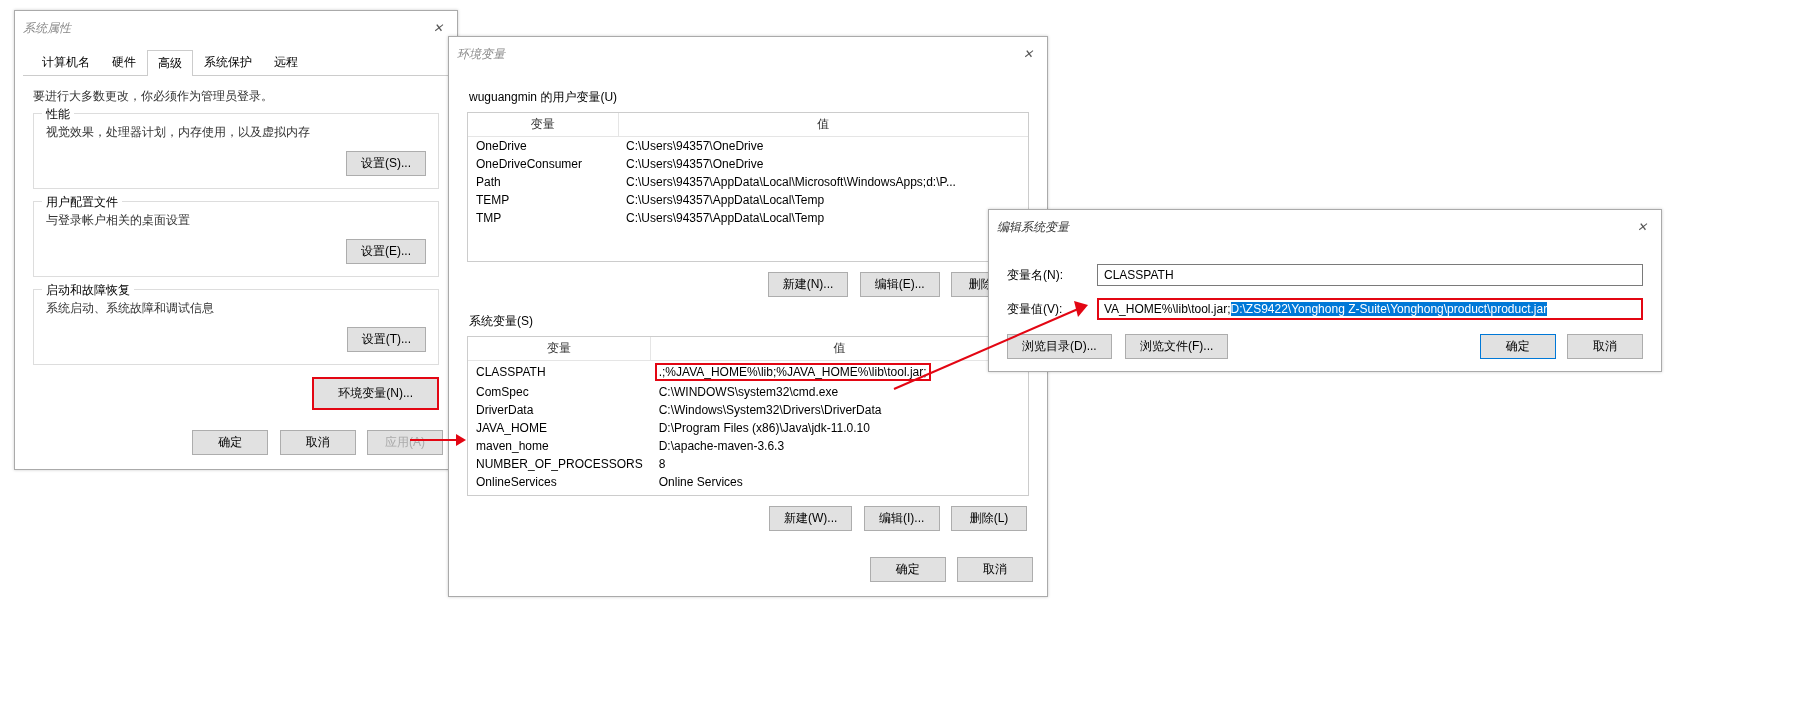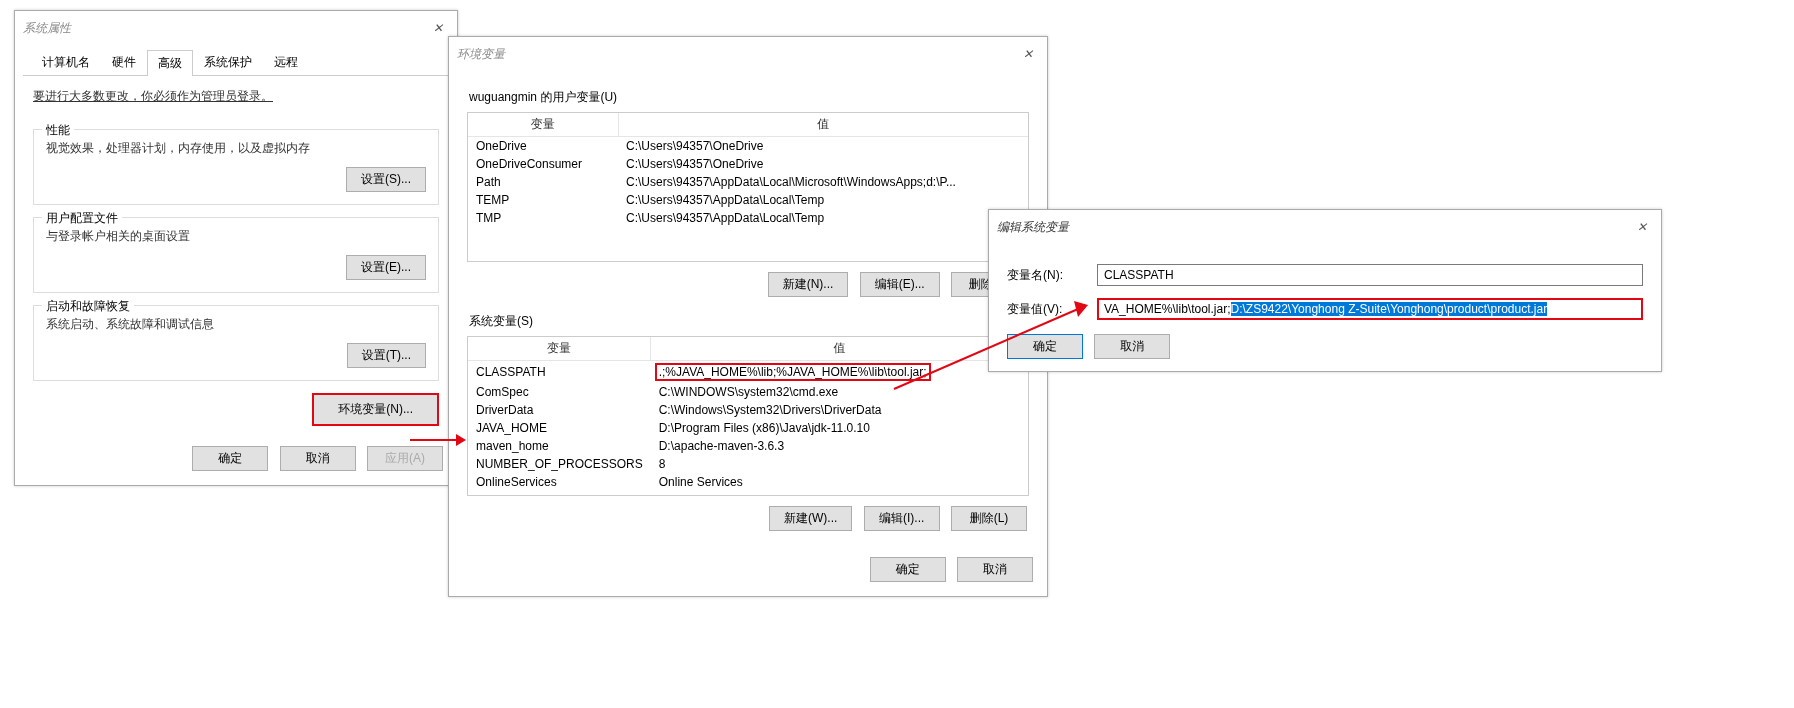--- a/index.html
+++ b/index.html
@@ -50,21 +50,21 @@
     <span class="close-x">✕</span>
   </div>
   <div class="tabs">
     <div class="tab">计算机名</div>
     <div class="tab">硬件</div>
     <div class="tab active">高级</div>
     <div class="tab">系统保护</div>
     <div class="tab">远程</div>
   </div>
   <div class="content">
-    <div class="fieldset-text" style="margin-bottom:24px;text-decoration:underline;">要进行大多数更改，你必须作为管理员登录。</div>
+    <div class="fieldset-text" style="margin-bottom:8px;">要进行大多数更改，你必须作为管理员登录。</div>
 
     <div class="fieldset">
       <div class="fieldset-legend">性能</div>
       <div class="fieldset-text">视觉效果，处理器计划，内存使用，以及虚拟内存</div>
       <div class="btn-row"><span class="btn">设置(S)...</span></div>
     </div>
 
     <div class="fieldset">
       <div class="fieldset-legend">用户配置文件</div>
       <div class="fieldset-text">与登录帐户相关的桌面设置</div>
@@ -198,20 +198,24 @@
     </div>
     <div class="form-row">
       <div class="form-label">变量值(V):</div>
       <div class="form-input highlight" style="display:flex; overflow:hidden; white-space:nowrap;">
         <span>VA_HOME%\lib\tool.jar;</span>
           <span class="selected-text">D:\ZS9422\Yonghong Z-Suite\Yonghong\product\product.jar</span>
       </div>
     </div>
     <div style="display:flex; justify-content:space-between; margin-top:14px;">
       <div>
+        <span class="btn" style="min-width:90px;">浏览目录(D)...</span>
+        <span class="btn" style="min-width:90px; margin-left:10px;">浏览文件(F)...</span>
+      </div>
+      <div>
         <span class="btn blue-border" style="min-width:76px;">确定</span>
         <span class="btn" style="min-width:76px; margin-left:8px;">取消</span>
       </div>
     </div>
   </div>
 </div>
 
 <svg class="arrow" style="left:408px; top:425px; width:60px; height:30px;">
   <line class="arrow-line" x1="2" y1="15" x2="48" y2="15"></line>
   <polygon class="arrow-head" points="48,9 58,15 48,21"></polygon>

